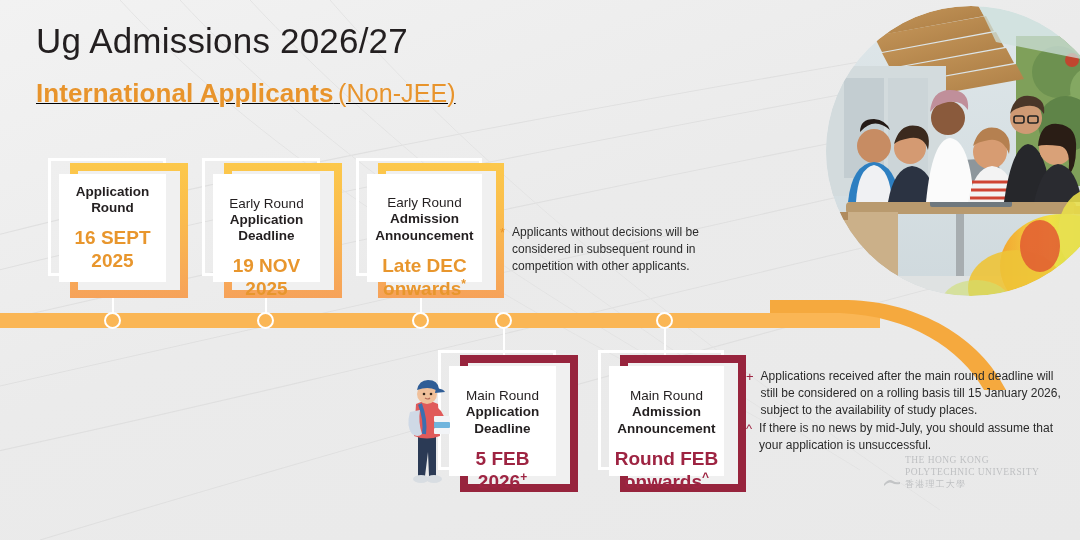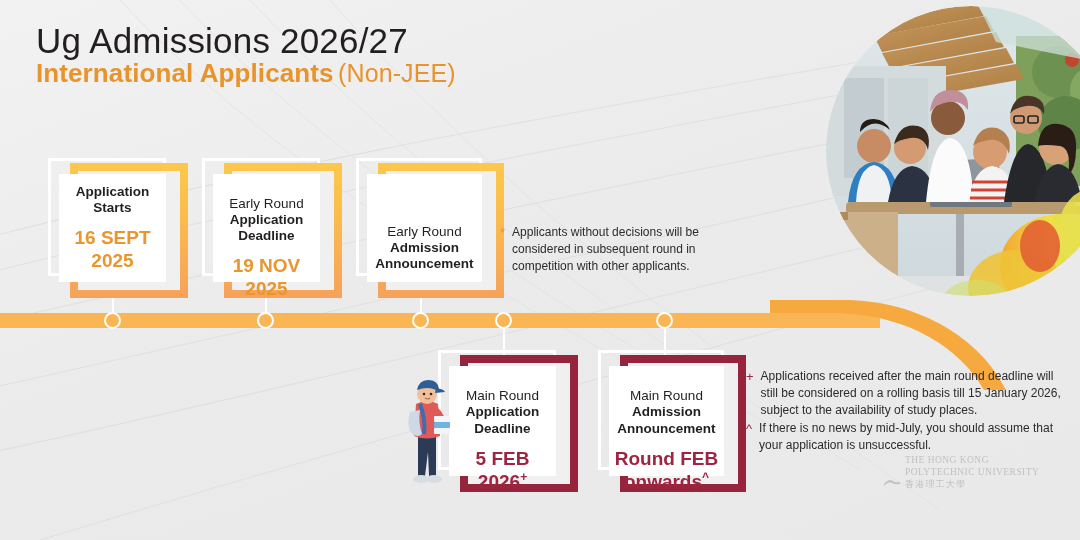--- a/index.html
+++ b/index.html
@@ -14,21 +14,21 @@
   .bg-base{position:absolute;inset:0;background:
      linear-gradient(160deg,#f2f2f2 0%,#ebebeb 45%,#e9e9e9 100%);}
   .bg-arcs{position:absolute;inset:0;opacity:.85;}
 
   
   .header{position:absolute;left:36px;top:22px;}
   .title-main{
     font-size:35px;letter-spacing:.2px;color:#231f20;font-weight:400;
     line-height:1.06;white-space:nowrap;
   }
-  .title-sub{margin-top:0;white-space:nowrap;line-height:1.1;}
+  .title-sub{margin-top:20px;white-space:nowrap;line-height:1.1;text-decoration:underline;}
   .title-sub .b{font-size:26px;font-weight:700;color:#e8942c;letter-spacing:.1px;}
   .title-sub .n{font-size:25px;font-weight:400;color:#e8942c;letter-spacing:.1px;}
 
   
   .photo{
     position:absolute;left:826px;top:6px;width:290px;height:290px;border-radius:50%;
     overflow:hidden;
   }
   .photo svg{display:block;}
 
@@ -240,21 +240,21 @@
   <div class="tl-stem" style="left:664px;top:320px;height:35px;"></div>
   <div class="tl-node" style="left:656px;"></div>
 
   <div class="card orange" style="left:48px;top:158px;width:140px;height:140px;">
     <div class="outline"></div>
     <div class="frame">
         <div class="frame-hole"></div>
       </div>
     <div class="white">
       <div class="c-bold">Application</div>
-      <div class="c-bold">Starts</div>
+      <div class="c-bold">Round</div>
       <div class="c-date">
         <span>16 SEPT</span><br>
         <span>2025</span>
       </div>
     </div>
   </div>
 
   <div class="card orange" style="left:202px;top:158px;width:140px;height:140px;">
     <div class="outline"></div>
     <div class="frame">
@@ -273,20 +273,24 @@
 
   <div class="card orange" style="left:356px;top:158px;width:148px;height:140px;">
     <div class="outline"></div>
     <div class="frame">
         <div class="frame-hole"></div>
       </div>
     <div class="white">
       <div class="c-thin">Early Round</div>
       <div class="c-bold">Admission</div>
       <div class="c-bold">Announcement</div>
+      <div class="c-date">
+        <span>Late DEC</span><br>
+        <span>onwards</span><sup>*</sup>
+      </div>
     </div>
   </div>
 
   <div class="card red" style="left:438px;top:350px;width:140px;height:142px;">
     <div class="outline"></div>
     <div class="frame">
         <div class="frame-hole"></div>
       </div>
     <div class="white">
       <div class="c-thin">Main Round</div>

